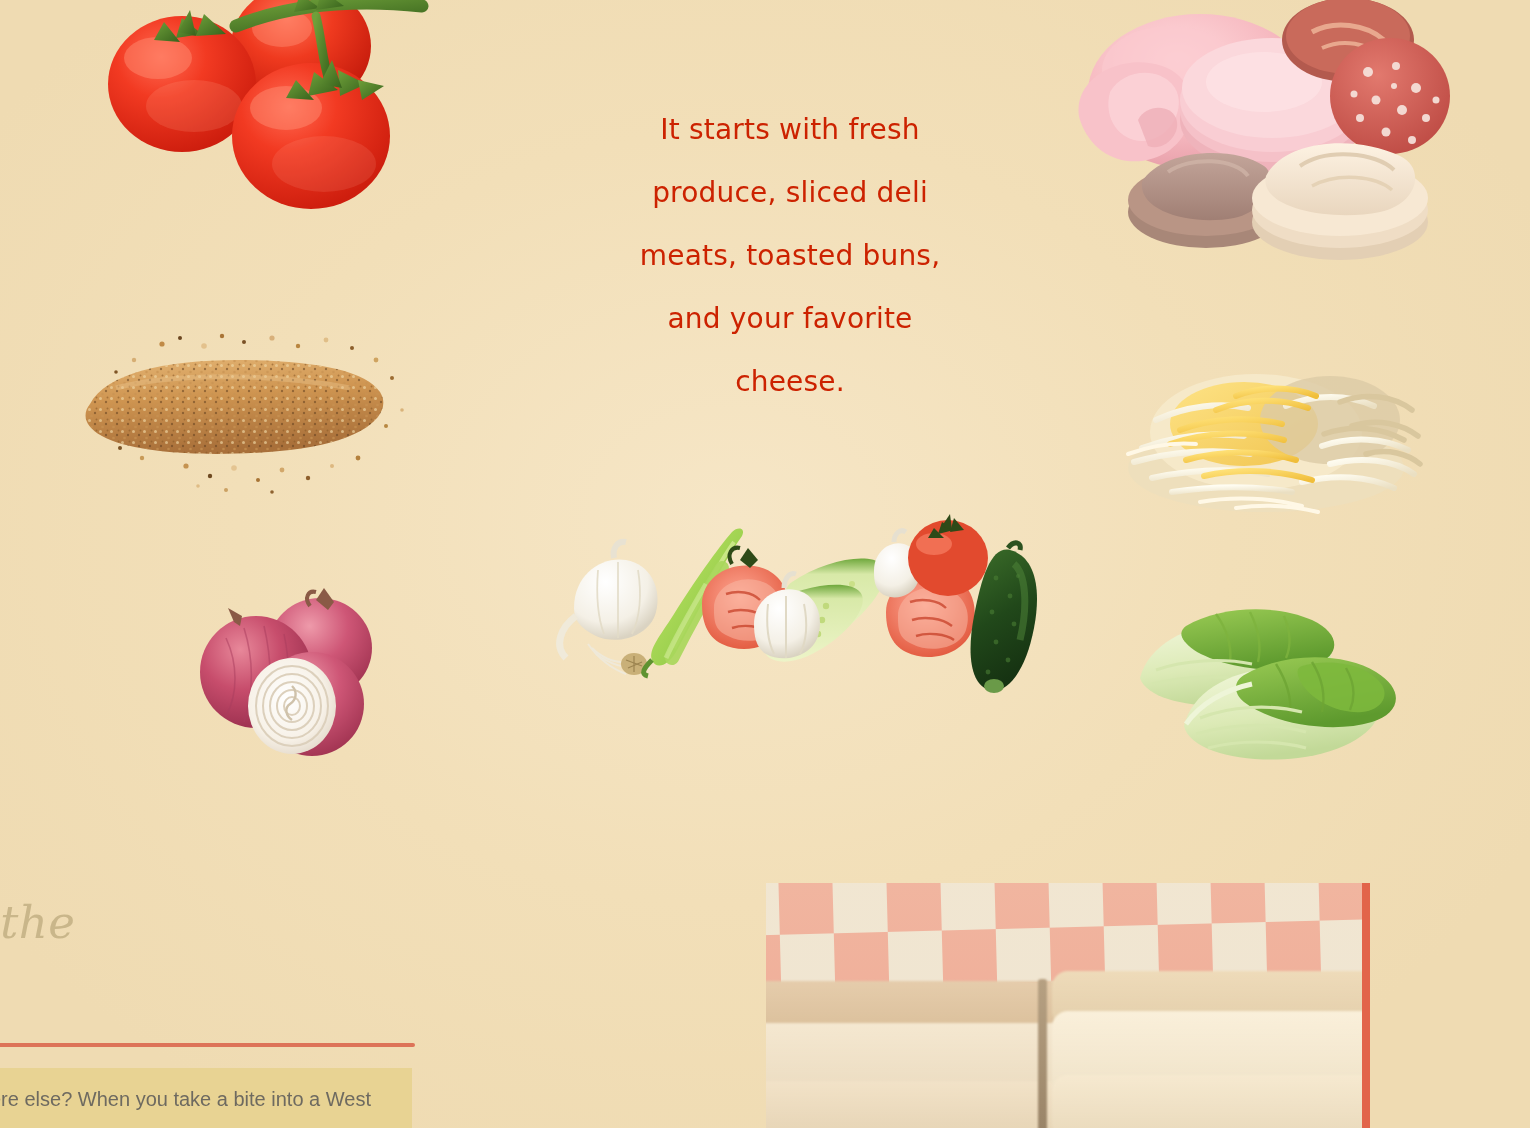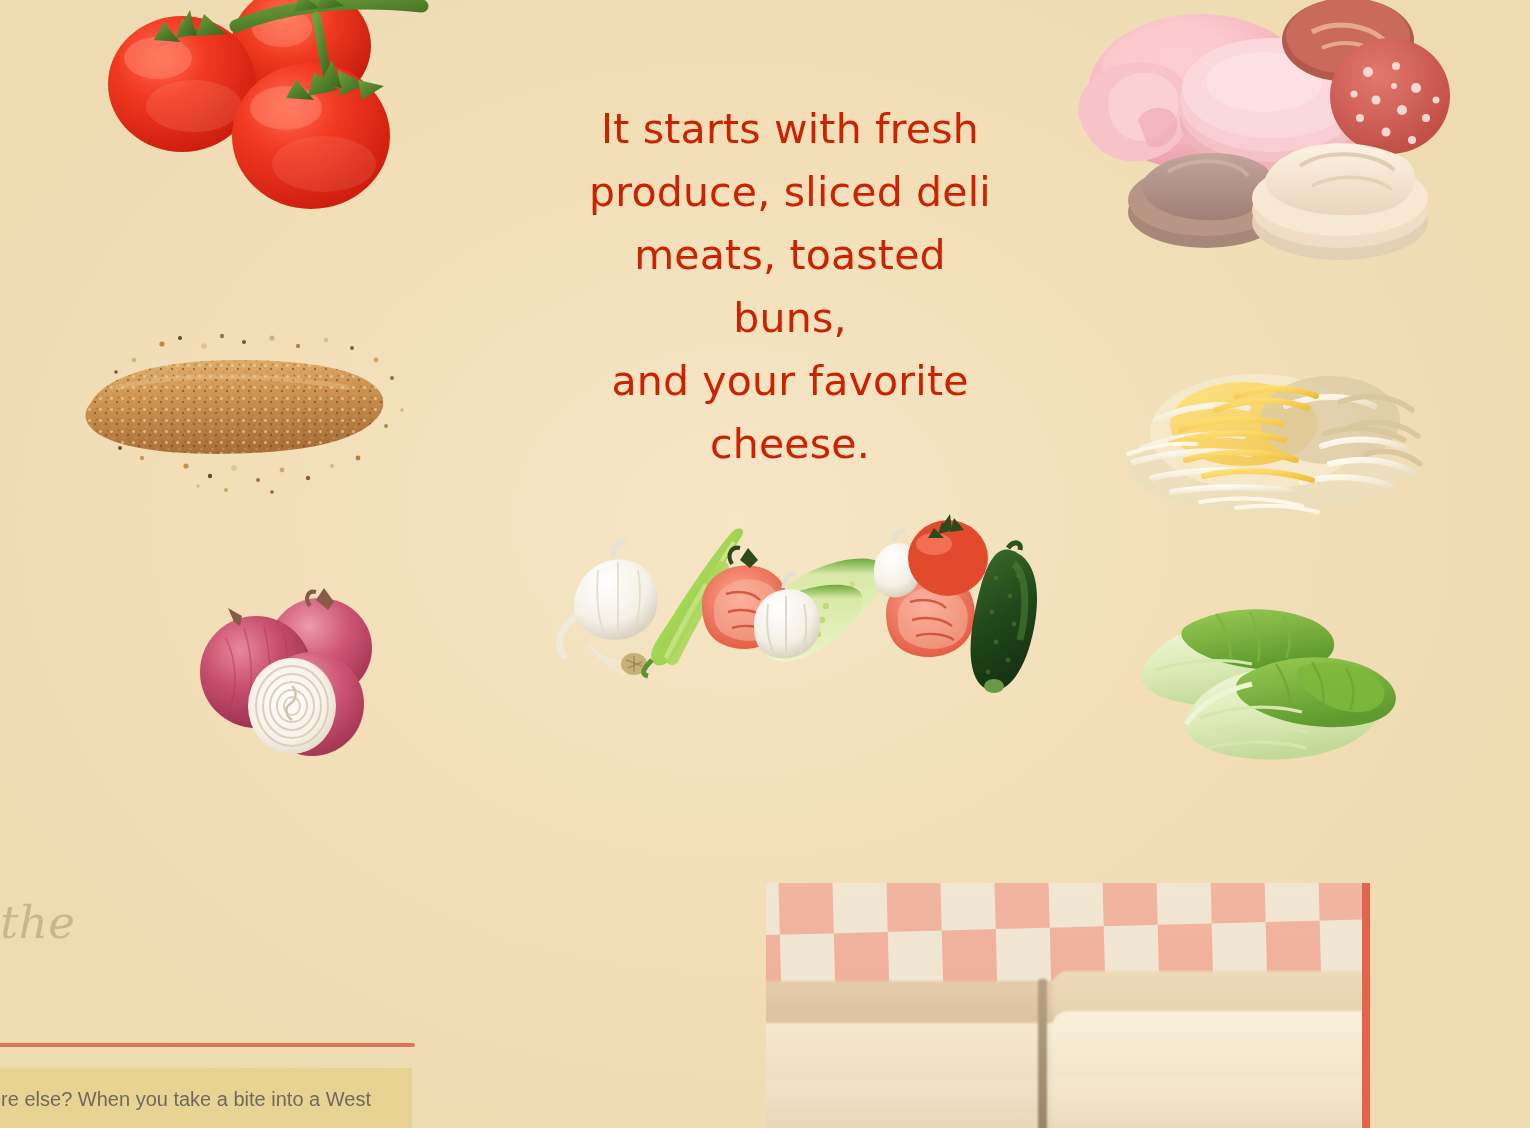--- a/index.html
+++ b/index.html
@@ -25,21 +25,21 @@
 
   
   .headline {
     position: absolute;
     left: 580px;
     top: 98px;
     width: 420px;
     text-align: center;
     color: #CC2200;
     font-family: "DejaVu Sans", sans-serif;
-    font-size: 41px;
+    font-size: 28px;
     line-height: 63px;
     font-weight: 400;
     letter-spacing: 0.2px;
     white-space: pre-line;
   }
 
   
   .food { position: absolute; }
   .food svg { display: block; overflow: visible; }
 

